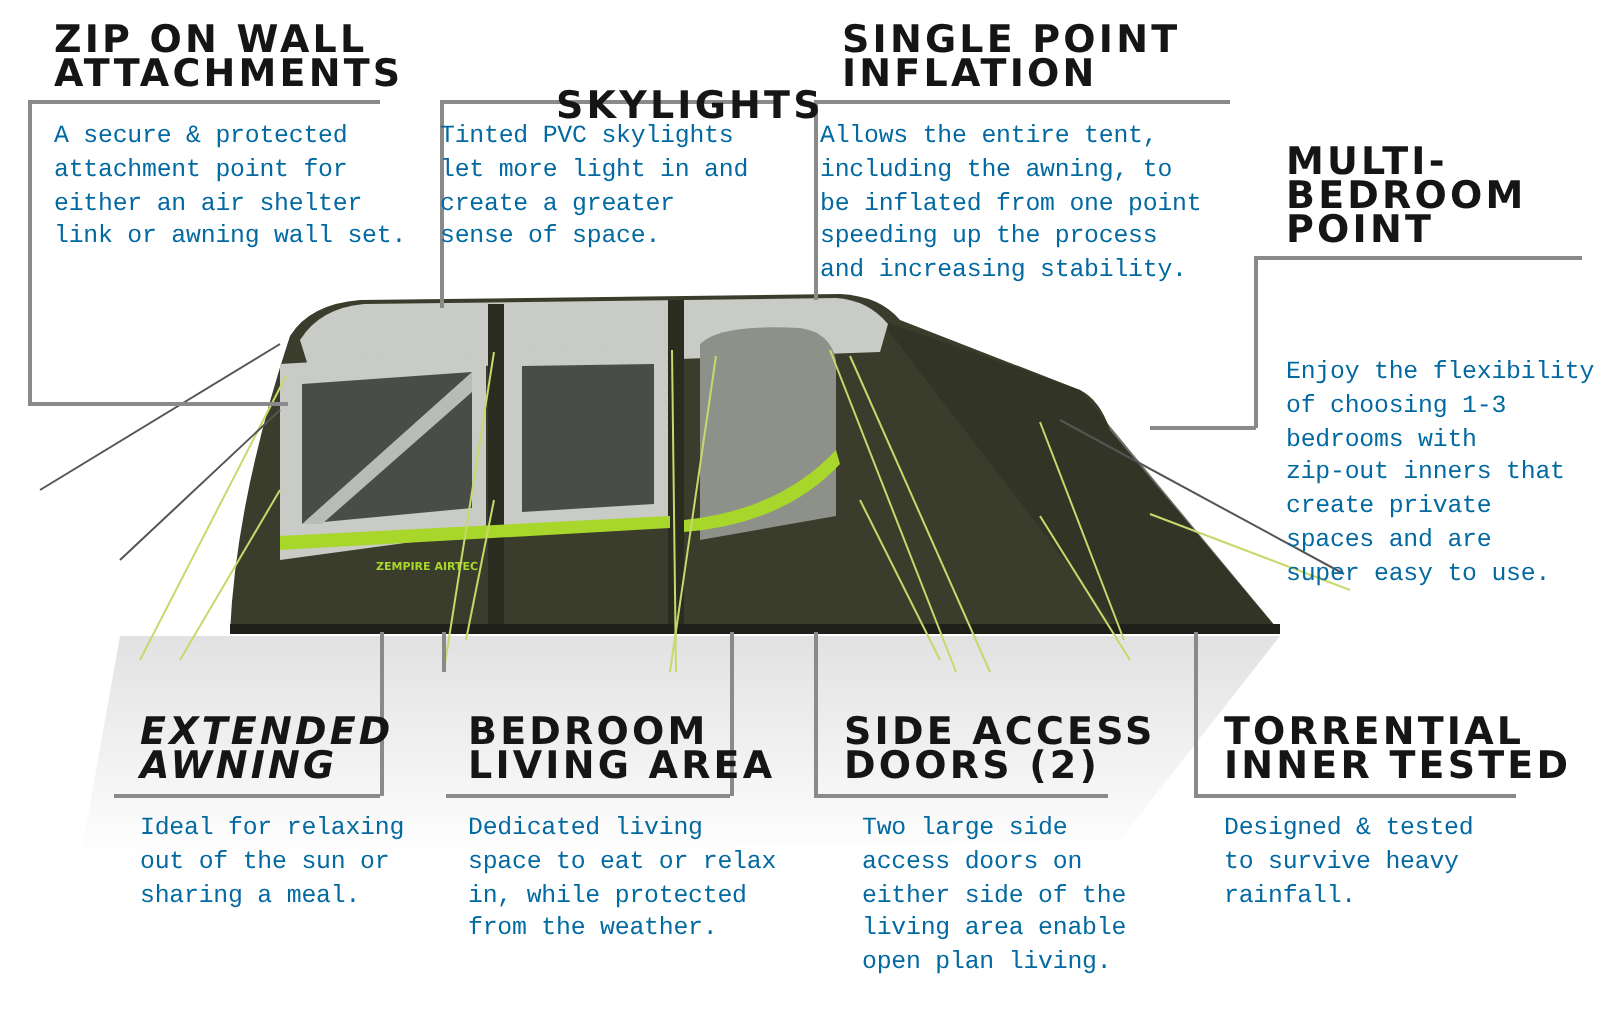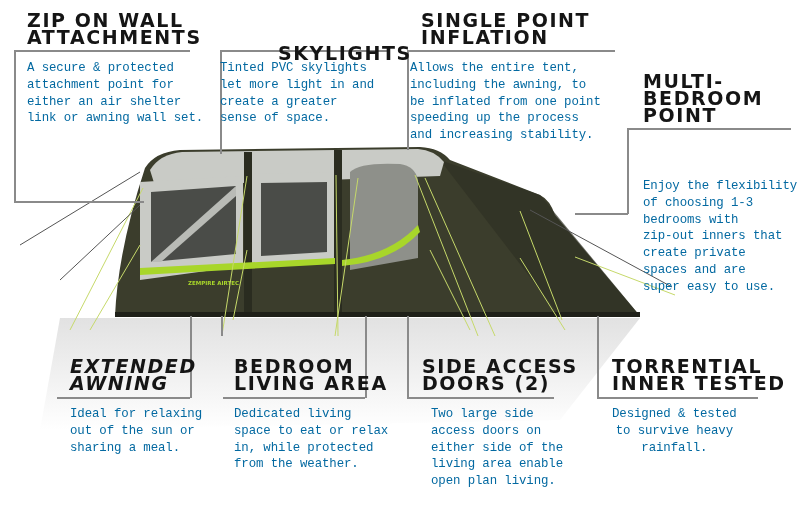--- a/index.html
+++ b/index.html
@@ -167,15 +167,15 @@
 <div class="title" style="left:422px;top:358px;">SIDE ACCESS
 DOORS (2)</div>
 <div class="body" style="left:404px;top:406px;margin-left:27px;">Two large side
 access doors on
 either side of the
 living area enable
 open plan living.</div>
 
 <div class="title" style="left:612px;top:358px;">TORRENTIAL
 INNER TESTED</div>
-<div class="body" style="left:612px;top:406px;text-align:center;">Designed &amp; tested
+<div class="body" style="left:612px;top:406px;">Designed &amp; tested
 to survive heavy
 rainfall.</div>
 
 </body></html>

